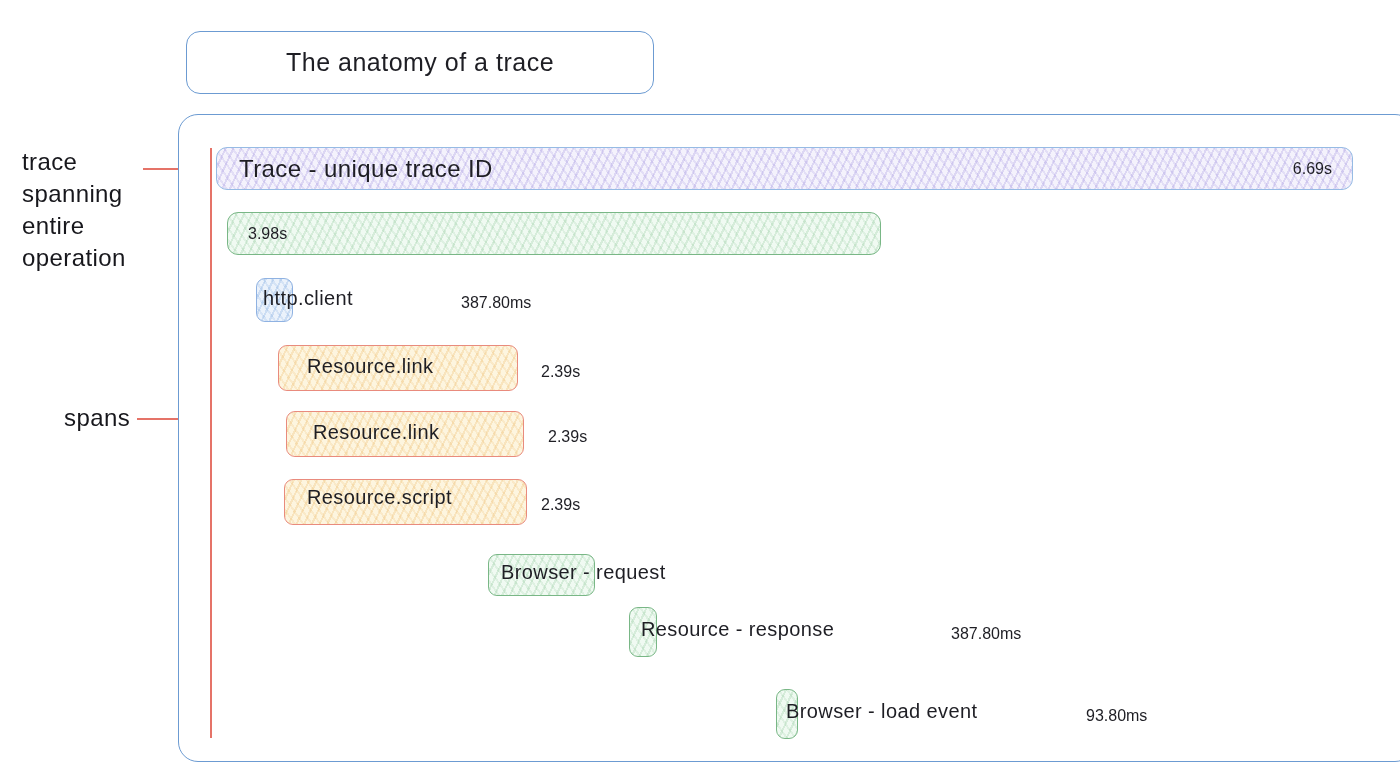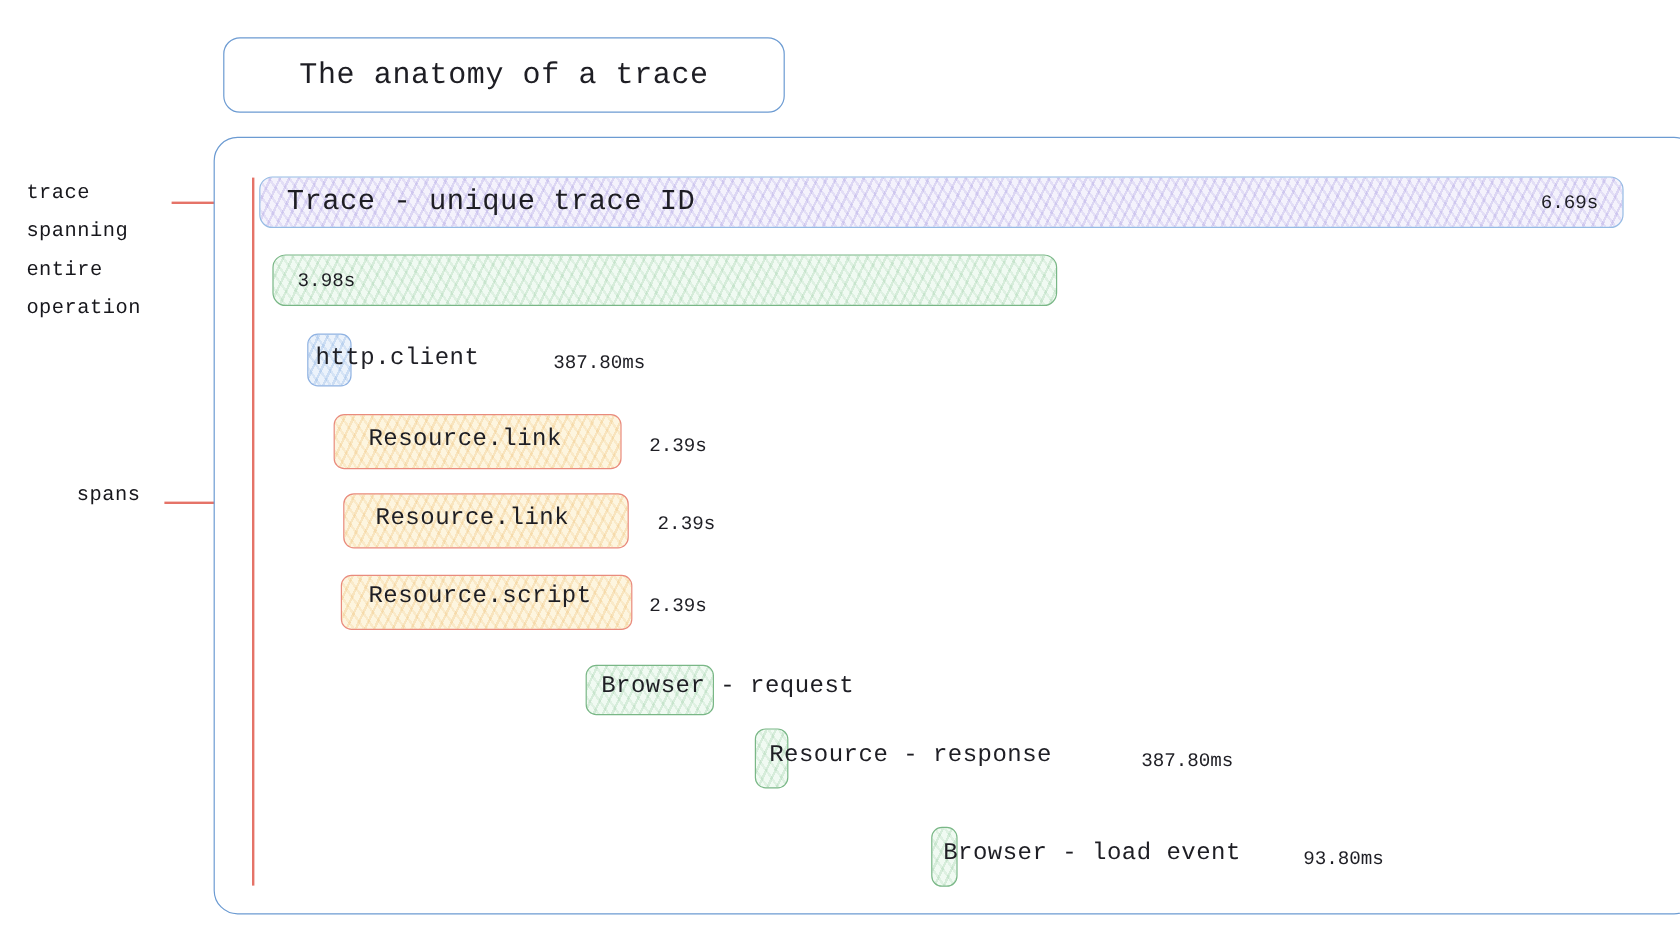--- a/index.html
+++ b/index.html
@@ -1,33 +1,33 @@
 <!DOCTYPE html>
 <html><head>
 <meta charset="utf-8">
 <style>
   html,body{margin:0;padding:0;background:#ffffff;}
   .canvas{
     position:relative;width:1400px;height:783px;background:#ffffff;overflow:hidden;
-    font-family:Liberation Mono, monospace;color:#1e1e24;
+    font-family:Liberation Sans, sans-serif;color:#1e1e24;
   }
   
   .title-box{
     position:absolute;left:186px;top:31px;width:466px;height:61px;
     border:1.6px solid #6c9bd2;border-radius:14px;background:#ffffff;
     display:flex;align-items:center;justify-content:center;
   }
   .title-box span{font-size:25px;letter-spacing:.5px;}
   
   .trace-container{
     position:absolute;left:178px;top:114px;width:1213px;height:646px;
     border:1.6px solid #6c9bd2;border-radius:20px;background:#ffffff;padding-left:22px;
   }
   
-  .annot{position:absolute;font-size:17px;letter-spacing:.4px;color:#17171c;}
+  .annot{position:absolute;font-size:24px;letter-spacing:.4px;color:#17171c;}
   .trace-annot{left:22px;top:146px;line-height:32px;white-space:pre-line;}
   .spans-annot{left:64px;top:404px;}
   .redline{position:absolute;background:#e57368;}
   .redline-h1{left:143px;top:168px;width:64px;height:2px;}
   .redline-h2{left:137px;top:418px;width:73px;height:2px;}
   .redline-v{left:31px;top:33px;width:2px;height:590px;}
   
   .fill-purple{
     background:
       repeating-linear-gradient(115deg, rgba(125,105,210,.20) 0 2px, rgba(0,0,0,0) 2px 7px),

